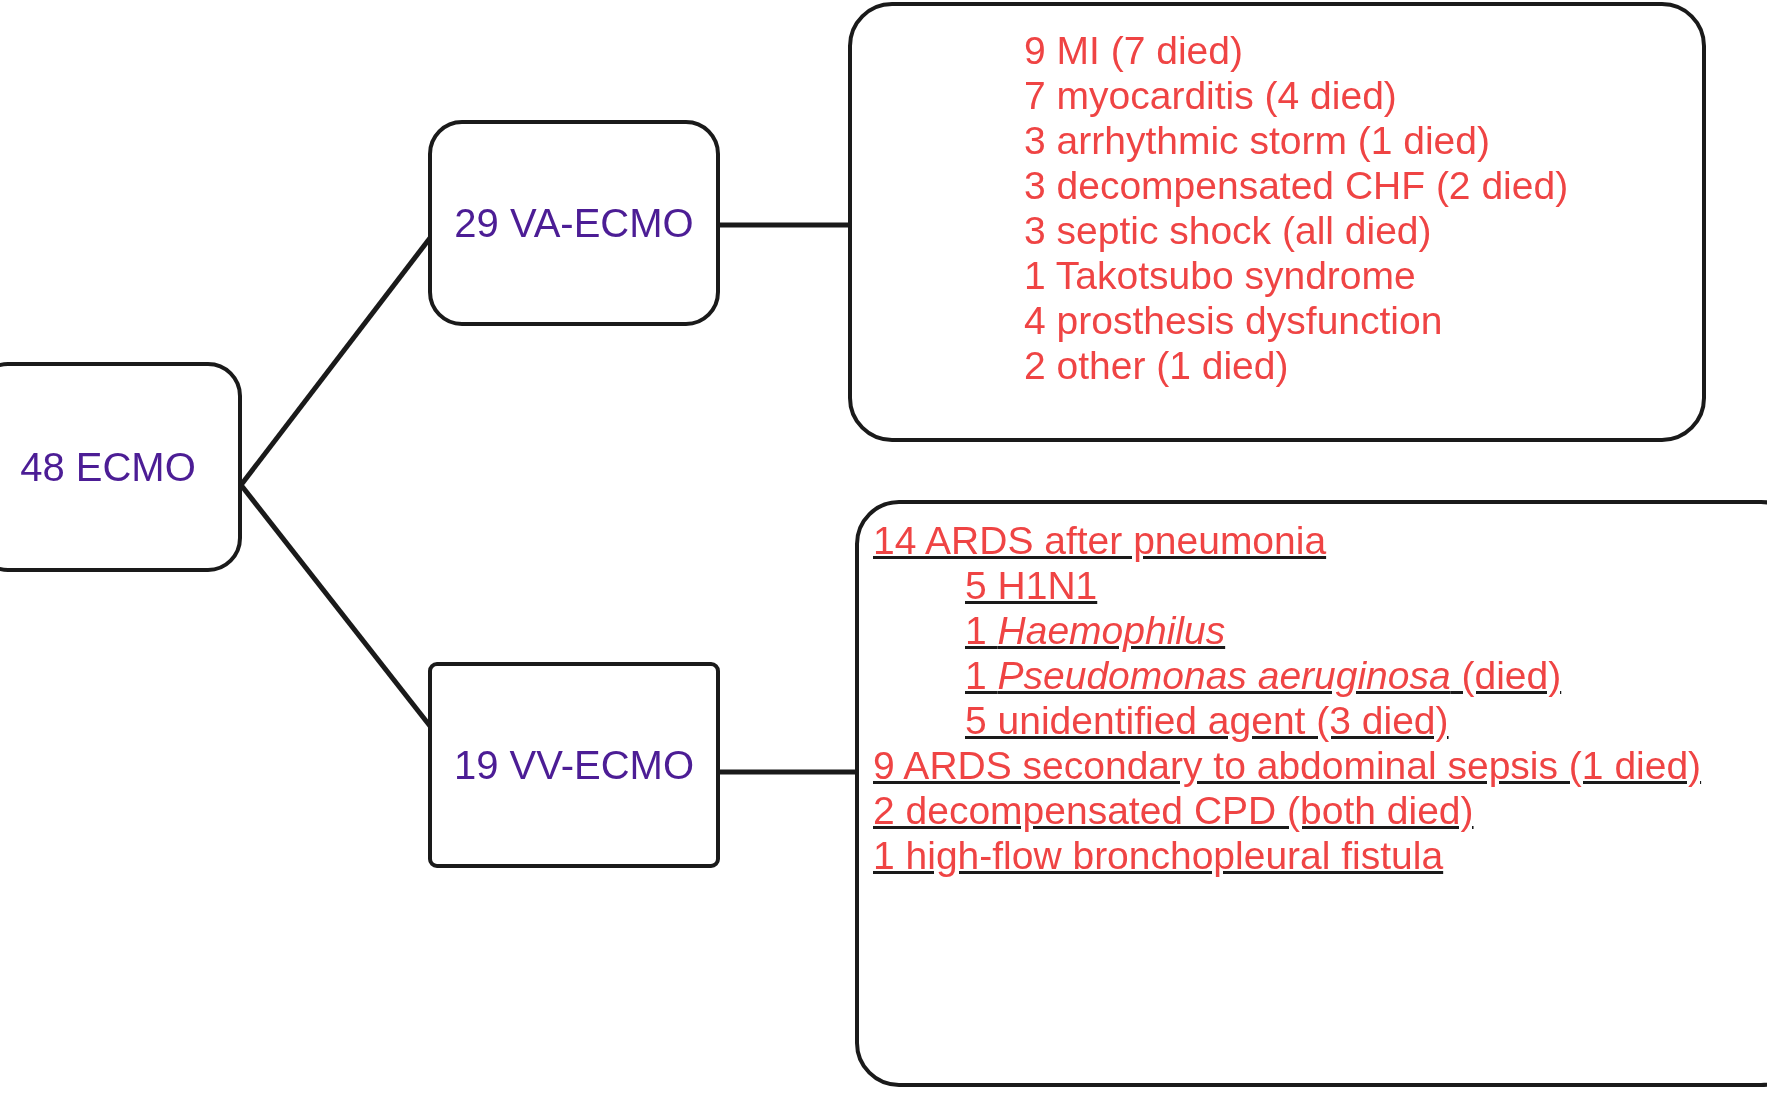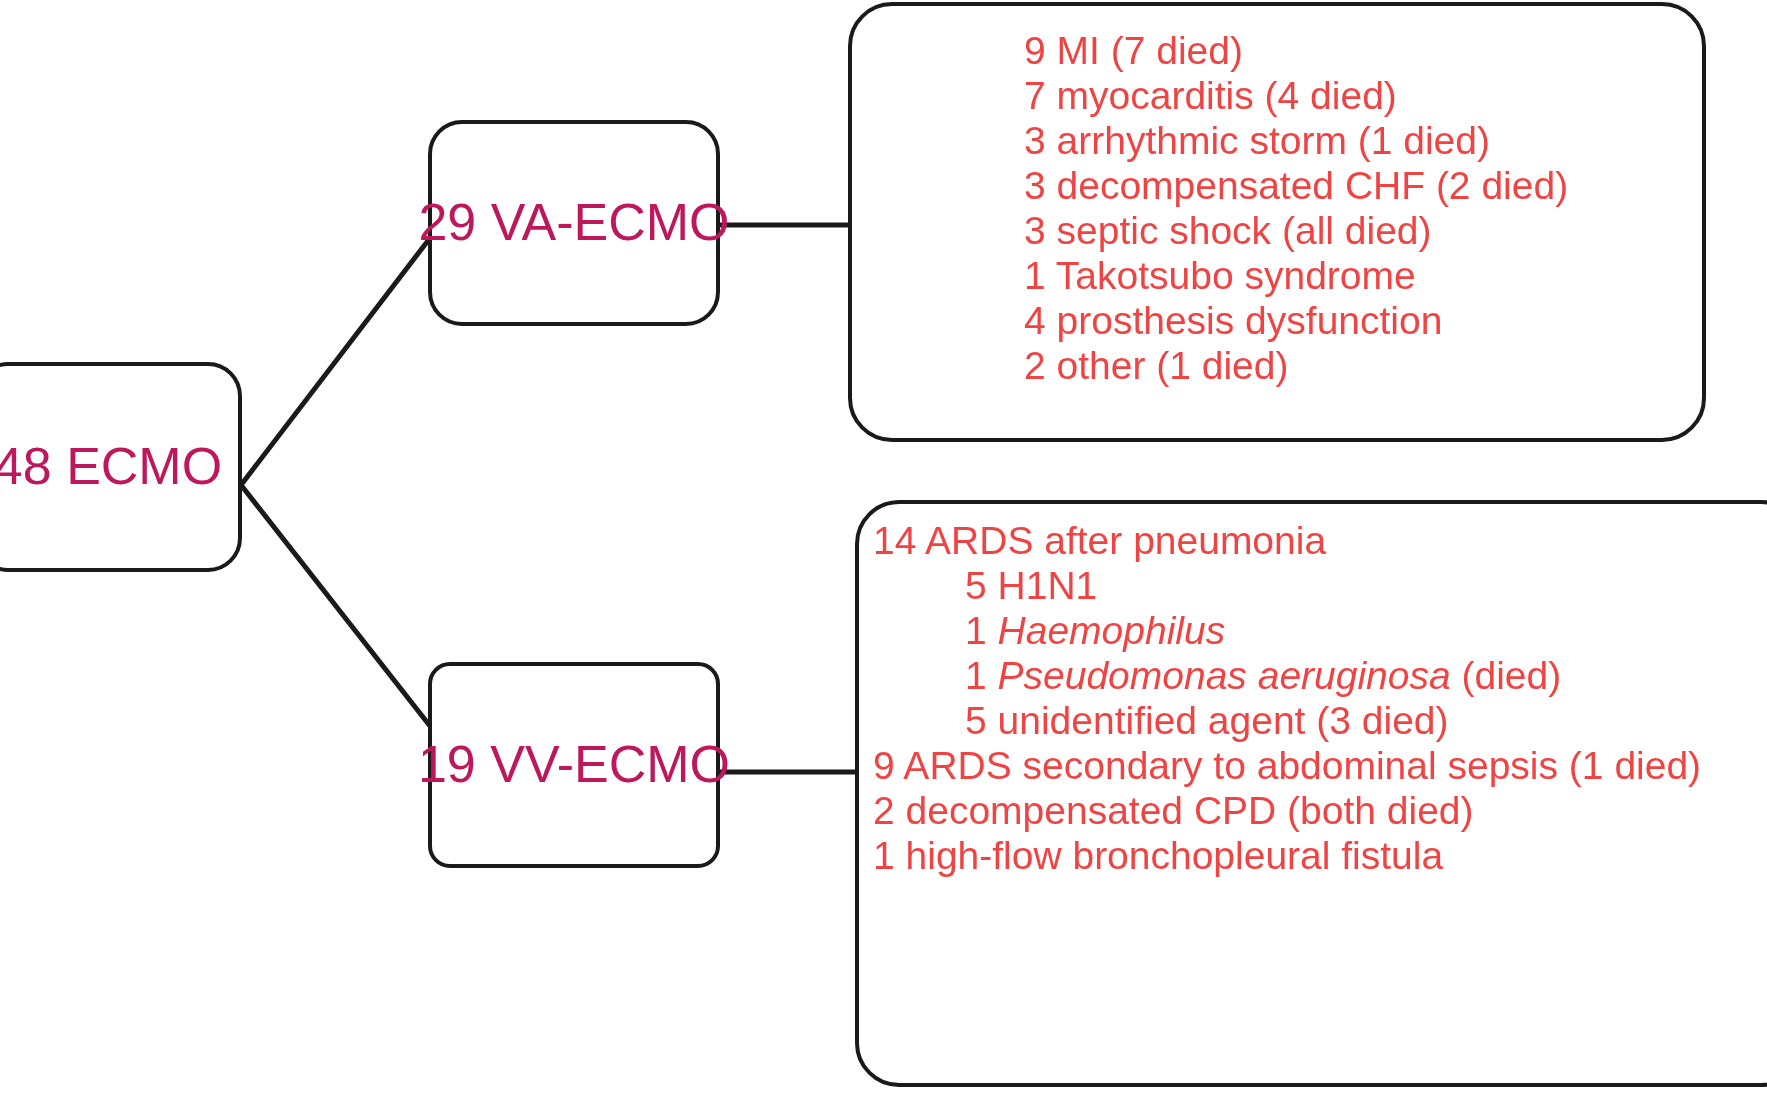--- a/index.html
+++ b/index.html
@@ -27,24 +27,24 @@
   .node {
     position: absolute;
     box-sizing: border-box;
     border: 4px solid #1a1a1a;
     background: #ffffff;
     display: flex;
     align-items: center;
     justify-content: center;
   }
   .node-label {
-    font-size: 52px;
+    font-size: 40px;
     line-height: 1.1;
     white-space: nowrap;
-    color: #be185d;
+    color: #4c1d95;
   }
 
   
   #node-root {
     left: -26px;
     top: 362px;
     width: 268px;
     height: 210px;
     border-radius: 34px;
   }
@@ -55,21 +55,21 @@
     top: 120px;
     width: 292px;
     height: 206px;
     border-radius: 34px;
   }
   #node-vv {
     left: 428px;
     top: 662px;
     width: 292px;
     height: 206px;
-    border-radius: 22px;
+    border-radius: 9px;
   }
 
   
   .detail-panel {
     position: absolute;
     box-sizing: border-box;
     border: 4px solid #1a1a1a;
     background: #ffffff;
     border-radius: 44px;
   }
@@ -91,20 +91,21 @@
     margin: 0;
     padding: 0;
   }
   #panel-va .detail-list {
     left: 172px;
     top: 22px;
   }
   #panel-vv .detail-list {
     left: 14px;
     top: 14px;
+    text-decoration: underline;
   }
   .detail-line {
     font-size: 39px;
     line-height: 45px;
     white-space: nowrap;
     color: #ef4444;
   }
   .detail-line.indent-1 {
     padding-left: 92px;
   }

